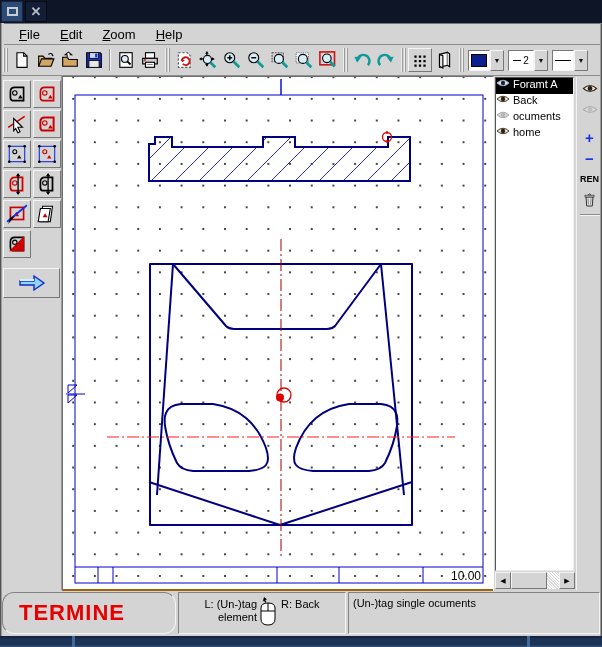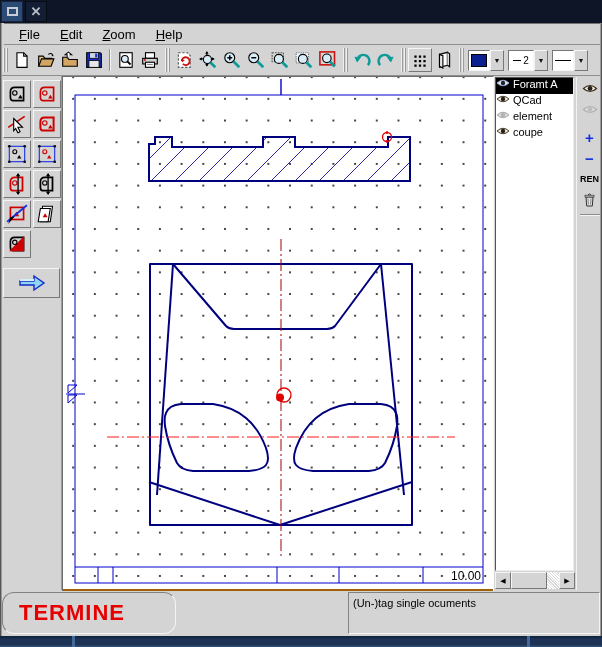--- a/index.html
+++ b/index.html
@@ -439,35 +439,35 @@
         <path d="M1 5 Q7 -0.5 13 5 Q7 10.5 1 5 Z" fill="#dfe6f5" stroke="#9fb0d8"></path>
         <circle cx="7" cy="5" r="2.2" fill="#222"></circle>
       </svg>
     <span>Foramt A</span>
   </div>
   <div class="layer-row">
     <svg width="14" height="10" viewBox="0 0 14 10">
         <path d="M1 5 Q7 -0.5 13 5 Q7 10.5 1 5 Z" fill="#f3e9d8" stroke="#4a3c20"></path>
         <circle cx="7" cy="5" r="2.2" fill="#222"></circle>
       </svg>
-    <span>QCad</span>
+    <span>Back</span>
   </div>
   <div class="layer-row">
     <svg width="14" height="10" viewBox="0 0 14 10">
         <path d="M1 5 Q7 -0.5 13 5 Q7 10.5 1 5 Z" fill="#d8d8d8" stroke="#aaa"></path>
         <circle cx="7" cy="5" r="2.2" fill="#b5b5b5"></circle>
       </svg>
-    <span>element</span>
+    <span>ocuments</span>
   </div>
   <div class="layer-row">
     <svg width="14" height="10" viewBox="0 0 14 10">
         <path d="M1 5 Q7 -0.5 13 5 Q7 10.5 1 5 Z" fill="#f3e9d8" stroke="#4a3c20"></path>
         <circle cx="7" cy="5" r="2.2" fill="#222"></circle>
       </svg>
-    <span>coupe</span>
+    <span>home</span>
   </div>
 </div>
 
 <div class="hscroll">
   <div class="sc-btn">
       <span>◀</span>
     </div>
   <div class="sc-thumb"></div>
   <div class="sc-track"></div>
   <div class="sc-btn">
@@ -506,20 +506,33 @@
         <line x1="9" y1="6.5" x2="8.6" y2="12.5" stroke="#888"></line>
       </svg>
   </div>
   <div class="ls-sep"></div>
 </div>
 
 <div class="statusbar">
   <div class="spanel sp1">
     <span class="termine">TERMINE</span>
   </div>
+  <div class="spanel sp2">
+    <div class="lcol">
+      <div>L: (Un-)tag</div>
+      <div>element</div>
+    </div>
+    <svg width="22" height="30" viewBox="0 0 22 30">
+      <path d="M7 1 l3 2.6 -1.8.3 1.2 2.2 -1.3.6 -1.1-2.3 -1.3 1.3 z" fill="#000"></path>
+      <path d="M4 12 Q4 7 11 7 Q18 7 18 12 V23 Q18 29 11 29 Q4 29 4 23 Z" fill="#fff" stroke="#000"></path>
+      <line x1="4" y1="15" x2="18" y2="15" stroke="#000"></line>
+      <line x1="11" y1="7" x2="11" y2="15" stroke="#000"></line>
+    </svg>
+    <div class="rcol">R: Back</div>
+  </div>
   <div class="spanel sp3">
     <span>(Un-)tag single ocuments</span>
   </div>
 </div>
 
 <div class="bottomstrip">
   <div class="notch" style="left:72px;"></div>
   <div class="notch" style="left:527px;"></div>
 </div>
 <div class="frame-edge-l"></div>

